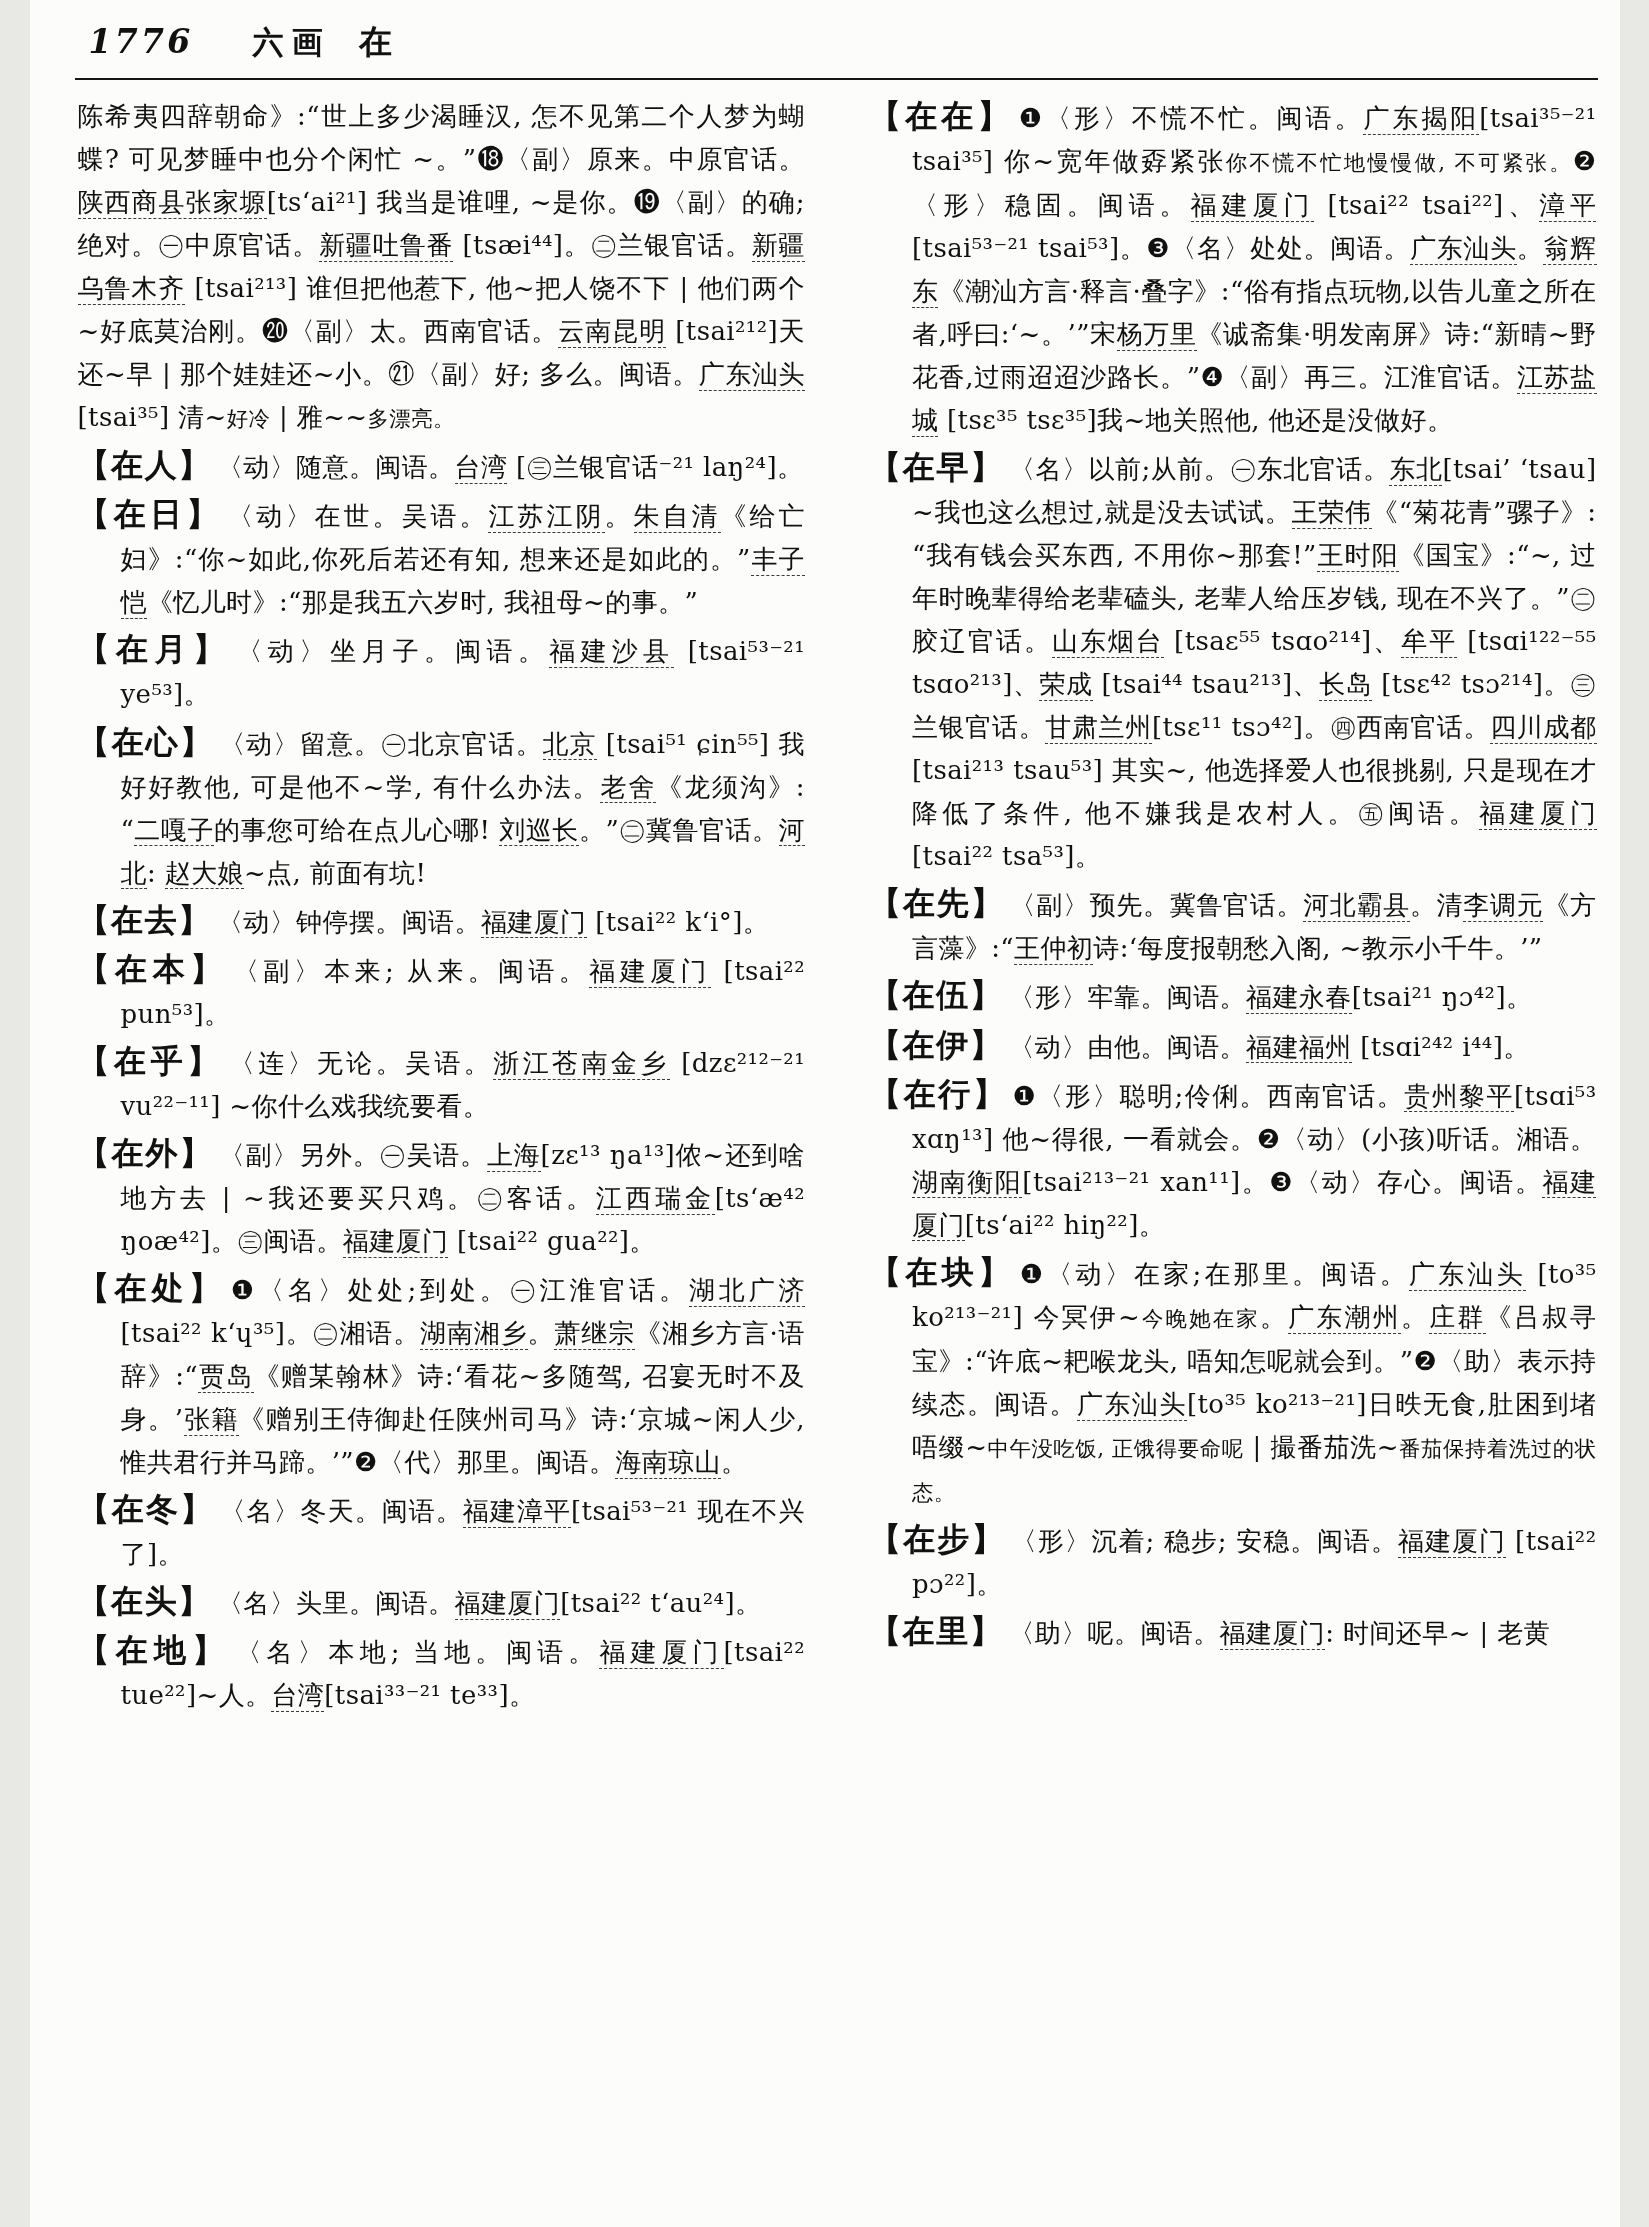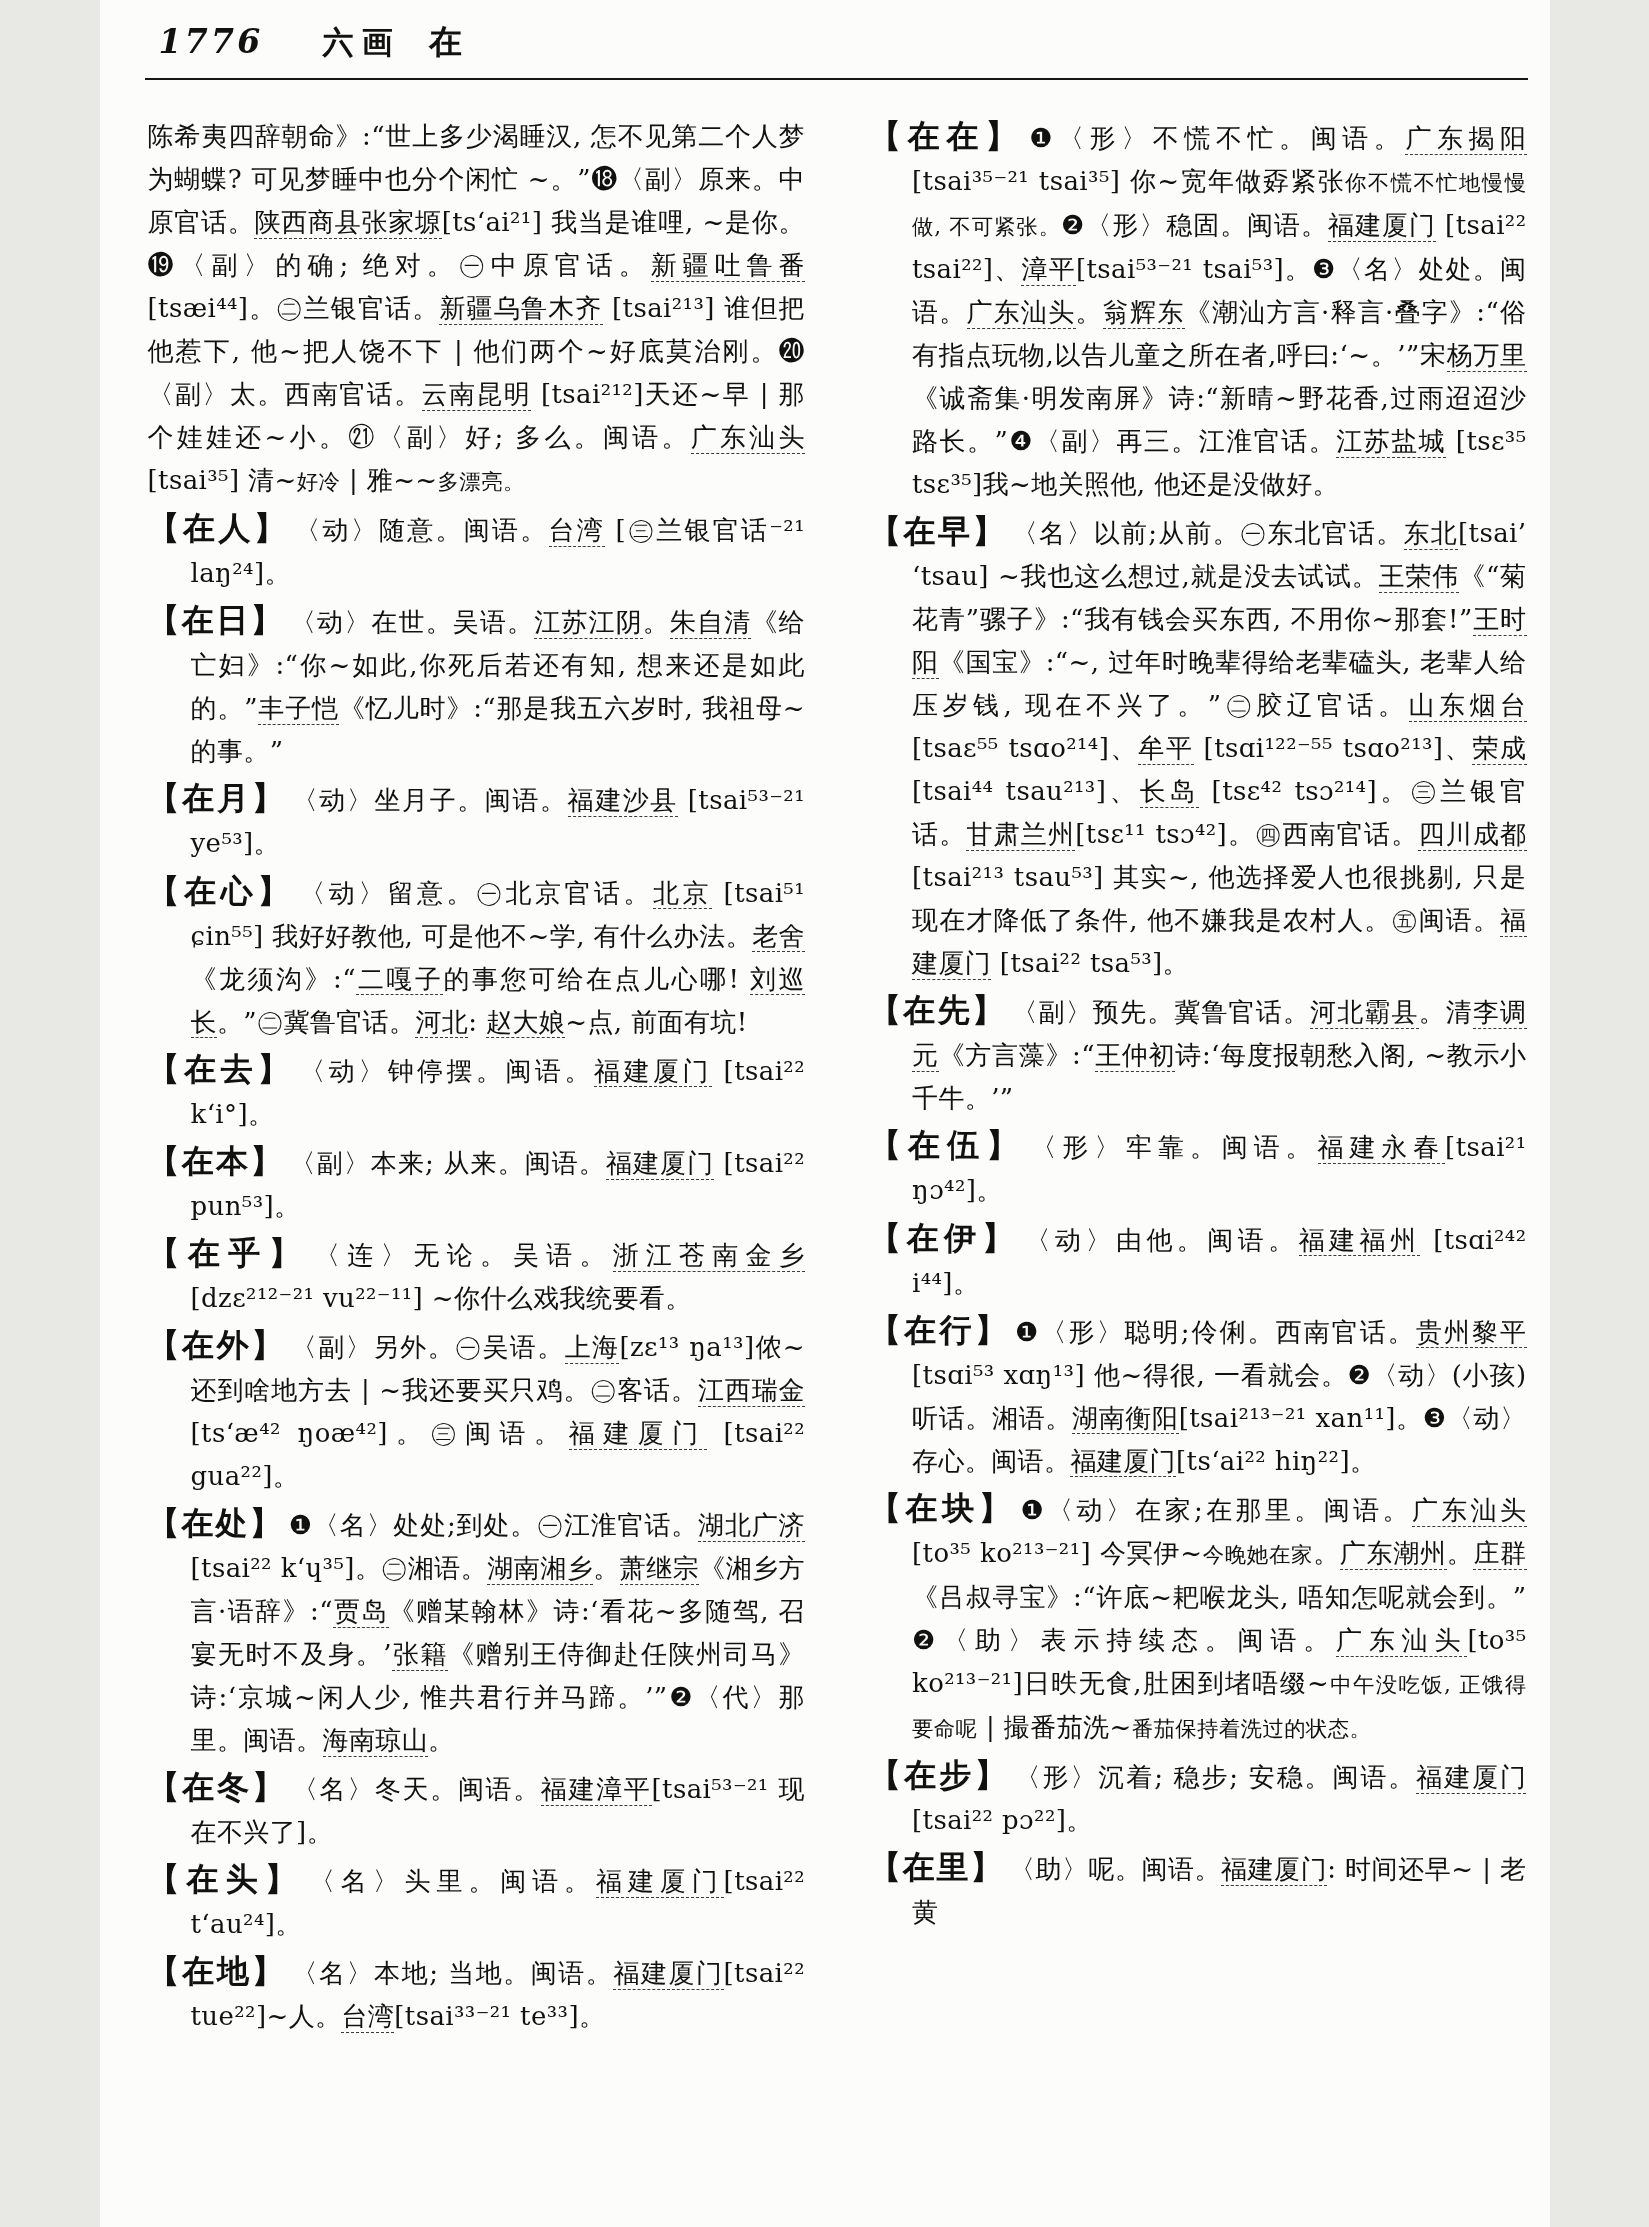--- a/index.html
+++ b/index.html
@@ -1,18 +1,18 @@
 <!DOCTYPE html>
 <html lang="zh" style="font-size:13.2px"><head>
 <meta charset="utf-8">
 <style>
   html,body{margin:0;padding:0;background:#e8e8e4;}
   .page{
     position:relative;
-    width:1450px;height:2227px;
+    width:1590px;height:2227px;
     margin:0 auto;
     background:#fcfcfa;
     color:#111;
     font-family:"DejaVu Serif","Liberation Serif",serif;
     overflow:hidden;
     box-sizing:border-box;
   }
   .hdr{
     display:flex;align-items:baseline;
     padding:20px 0 0 59px;
@@ -24,21 +24,21 @@
   .rule{
     height:0;border-top:2.5px solid #161616;
     margin:13.2px 21.4px 0 45px;
   }
   .cols{
     display:flex;
     gap:64px;
     padding:15px 23px 0 48px;
     box-sizing:border-box;
   }
-  .col{flex:1 1 0;min-width:0;margin-top:20px;}
+  .col{flex:1 1 0;min-width:0;}
   .entry{
     margin:0 0 4.1px 0;
     font-size:26px;
     line-height:43px;
     text-align:justify;
     padding-left:43px;
     text-indent:-43px;
     letter-spacing:0.4px;
   }
   .entry.cont{padding-left:0;text-indent:0;}

